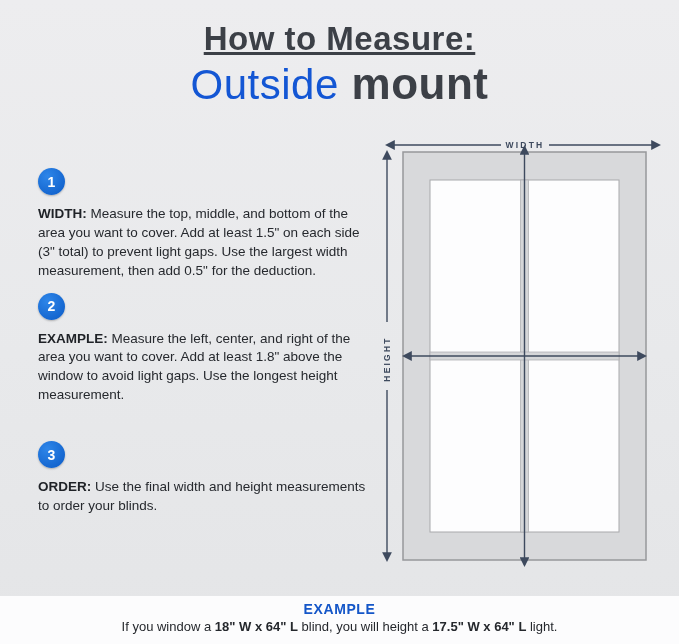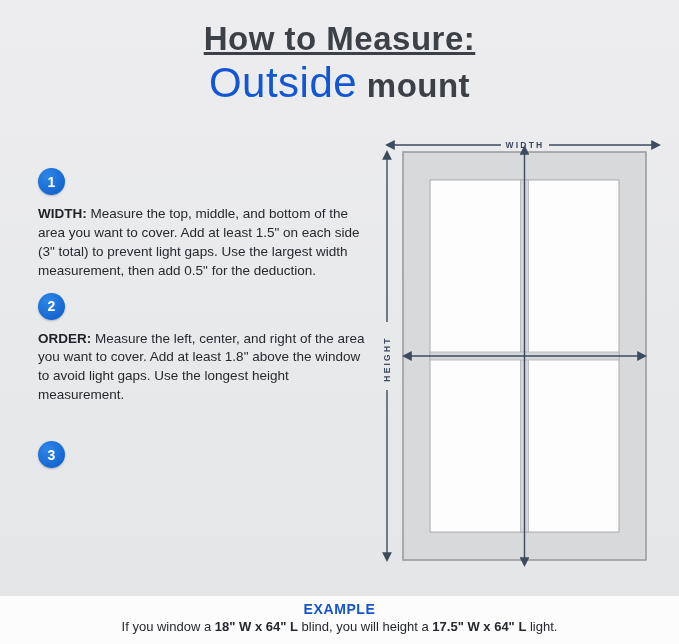--- a/index.html
+++ b/index.html
@@ -17,21 +17,21 @@
     text-align:center;color:#3c4047;
   }
   .title-line1{
     font-size:33px;font-weight:600;letter-spacing:.5px;line-height:1.15;text-decoration:underline;
   }
   .title-line2{margin-top:2px;line-height:1.1;}
   .title-accent{
     color:#1356d4;font-size:42px;font-weight:400;letter-spacing:.5px;
   }
   .title-suffix{
-    color:#3c4047;font-size:33px;font-weight:600;letter-spacing:.5px;
+    color:#3c4047;font-size:44px;font-weight:600;letter-spacing:.5px;
   }
 
   
   .steps{
     position:absolute;left:38px;top:168px;width:336px;
   }
   .step-badge{
     width:27px;height:27px;border-radius:50%;
     background:radial-gradient(circle at 35% 30%,#2e86e9,#0b5ac6);
     color:#fff;font-size:14px;font-weight:700;
@@ -82,25 +82,26 @@
 
   <div class="steps">
 
     <div class="step step-1">
       <div class="step-badge">1</div>
       <p><span class="step-label">WIDTH:</span> <span>Measure the top, middle, and bottom of the area you want to cover. Add at least 1.5" on each side (3" total) to prevent light gaps. Use the largest width measurement, then add 0.5" for the deduction.</span></p>
     </div>
 
     <div class="step step-2">
       <div class="step-badge">2</div>
-      <p><span class="step-label">ORDER:</span> <span>Measure the left, center, and right of the area you want to cover. Add at least 1.8" above the window to avoid light gaps. Use the longest height measurement.</span></p>
+      <p><span class="step-label">EXAMPLE:</span> <span>Measure the left, center, and right of the area you want to cover. Add at least 1.8" above the window to avoid light gaps. Use the longest height measurement.</span></p>
     </div>
 
     <div class="step step-3">
       <div class="step-badge">3</div>
+      <p><span class="step-label">ORDER:</span> <span>Use the final width and height measurements to order your blinds.</span></p>
     </div>
 
   </div>
 
   <svg class="diagram" viewBox="0 0 295 452" width="295" height="452" xmlns="http://www.w3.org/2000/svg">
     <defs>
       <marker id="ah" viewBox="0 0 10 10" refX="8" refY="5" markerWidth="7" markerHeight="7" orient="auto-start-reverse">
         <path d="M0,0 L10,5 L0,10 z" fill="#3e4a5e"></path>
       </marker>
     </defs>

